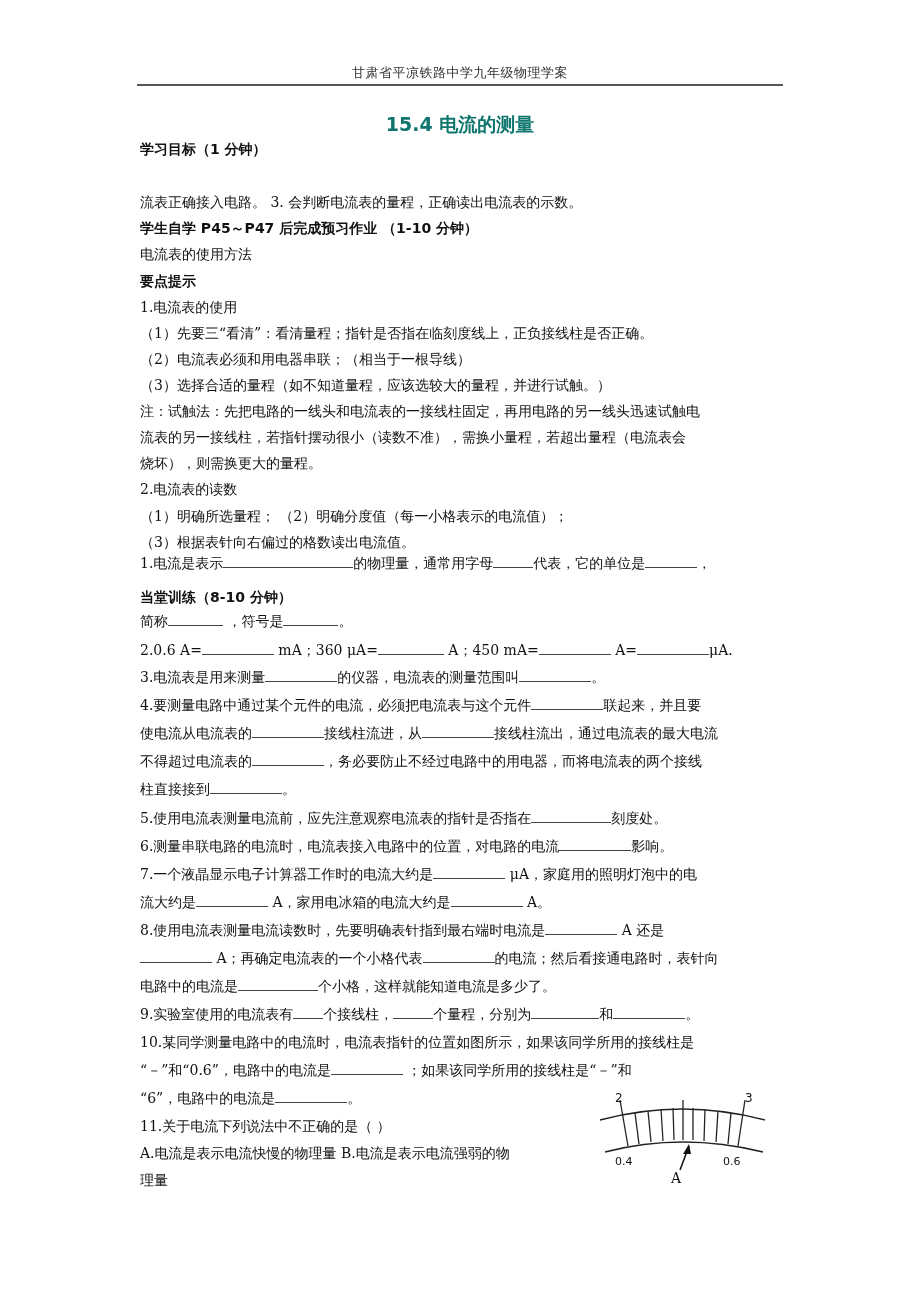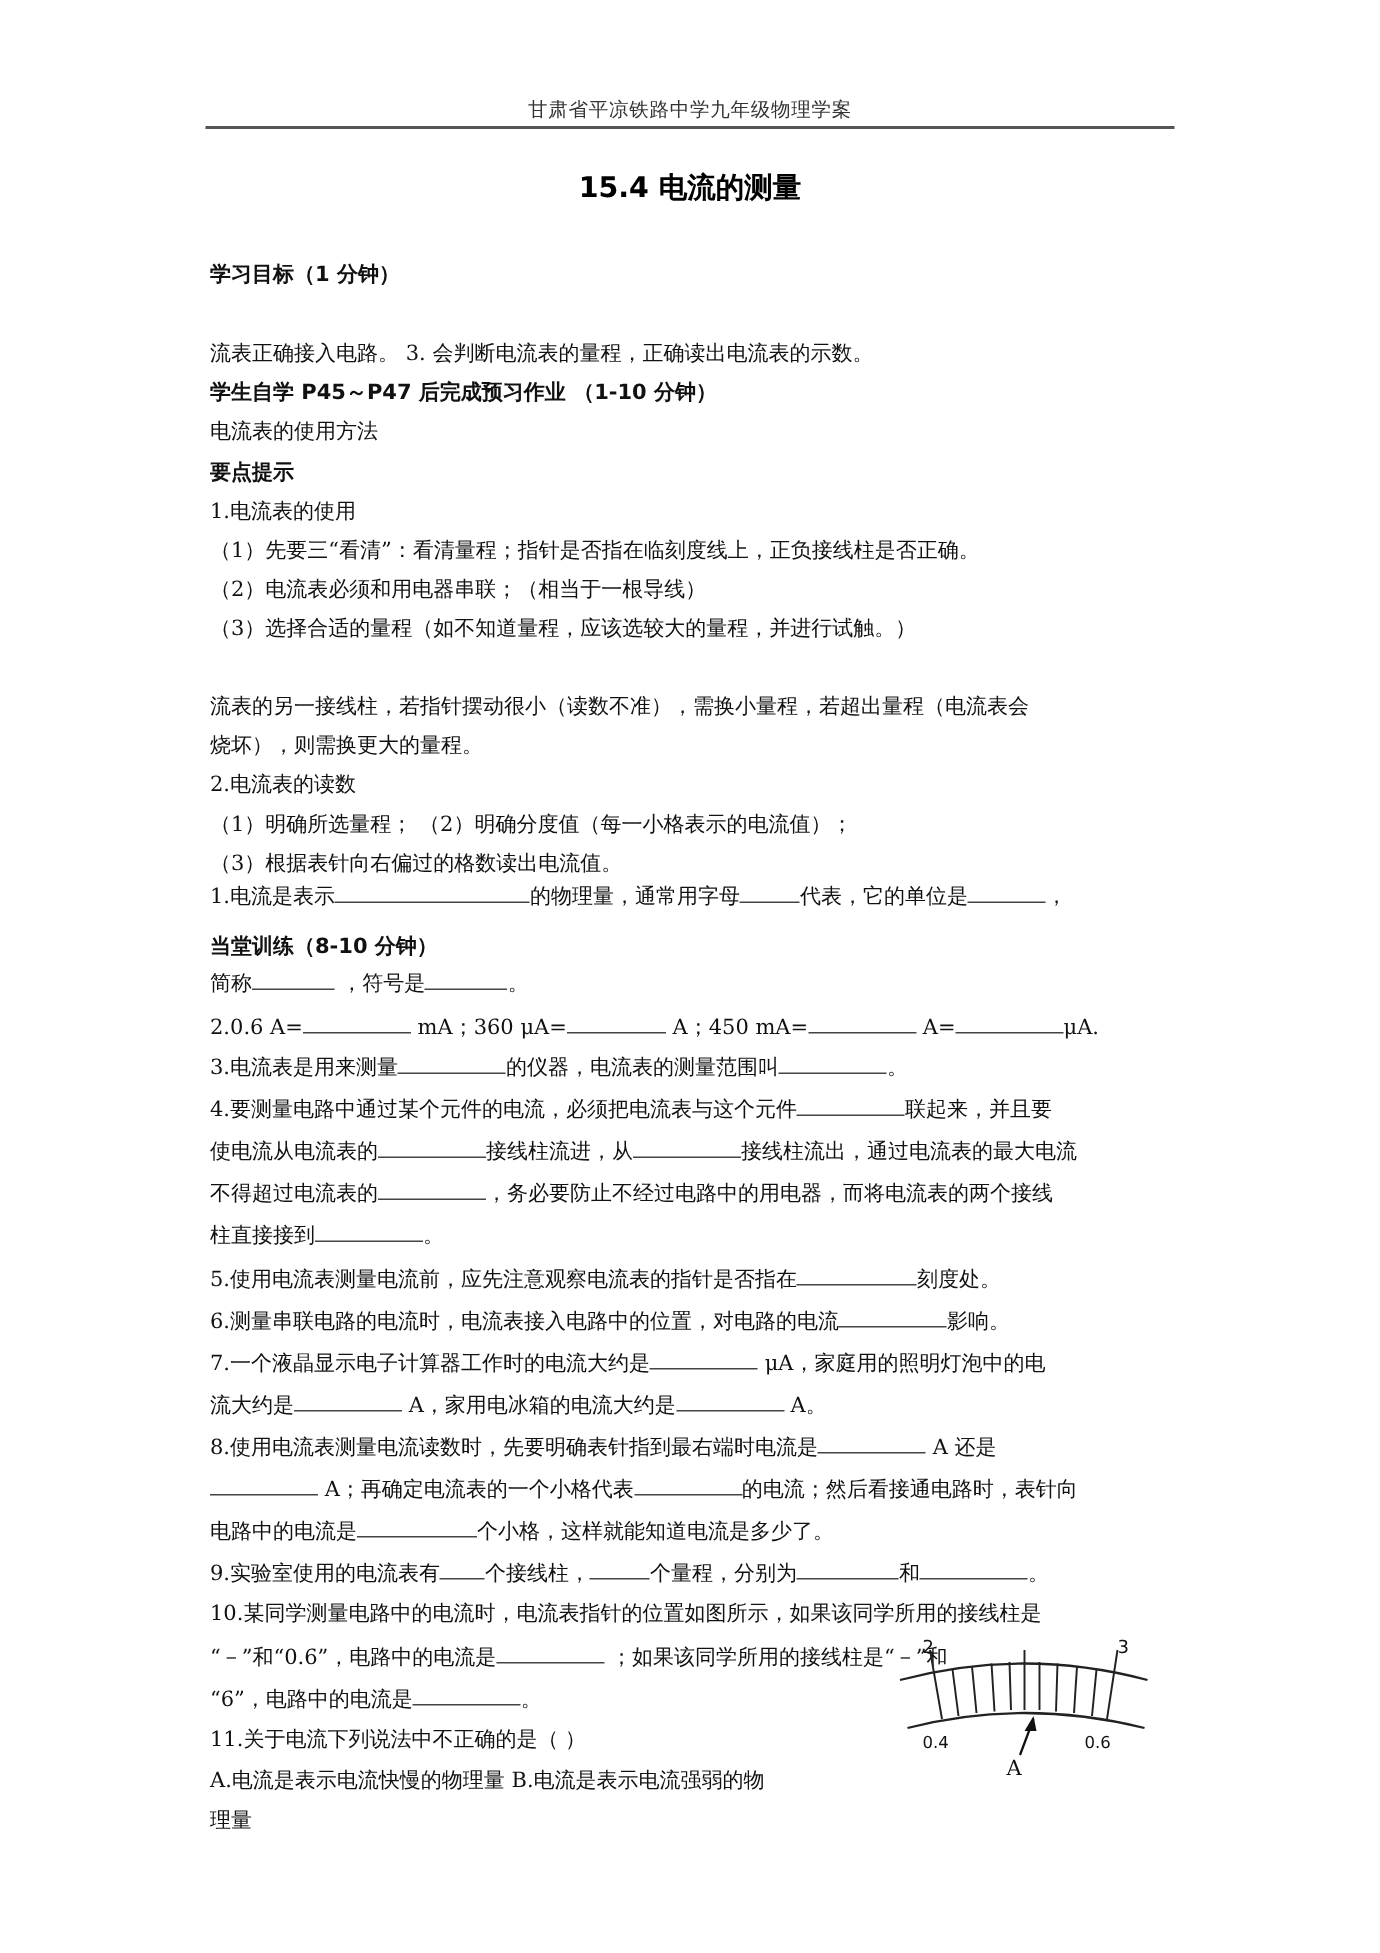--- a/index.html
+++ b/index.html
@@ -4,22 +4,22 @@
 <style>
   html, body { margin: 0; padding: 0; background: #ffffff; }
   body { width: 920px; height: 1302px; position: relative; overflow: hidden;
          font-family: "DejaVu Serif", "Liberation Serif", serif; color: #111; }
   .page { position: absolute; left: 0; top: 0; width: 920px; height: 1302px; }
   .header-text { position: absolute; left: 137px; width: 646px; top: 64px;
                  text-align: center; font-size: 13px; color: #333; letter-spacing: 0.5px; }
   .header-rule { position: absolute; left: 137px; width: 646px; top: 84px; height: 2px;
                  background: #555; }
   .title { position: absolute; left: 137px; width: 646px; top: 112px; text-align: center;
-           font-size: 19px; font-weight: bold; color: #000000; font-family: "DejaVu Sans", sans-serif; }
-  .line { position: absolute; left: 140px; font-size: 14px; white-space: nowrap; line-height: 20px; margin-top: 34px; }
+           font-size: 19px; font-weight: bold; color: #0f766e; font-family: "DejaVu Sans", sans-serif; }
+  .line { position: absolute; left: 140px; font-size: 14px; white-space: nowrap; line-height: 20px; }
   .bold { font-weight: bold; font-family: "DejaVu Sans", sans-serif; }
   .blank { display: inline-block; border-bottom: 1px solid #444; height: 14px; vertical-align: baseline; }
   .meter { position: absolute; left: 595px; top: 1090px; width: 175px; height: 95px; }
 </style>
 </head>
 <body>
 
 <div class="page">
   <div class="header-text">甘肃省平凉铁路中学九年级物理学案</div>
   <div class="header-rule"></div>
@@ -28,20 +28,21 @@
   <div class="line bold" style="top:139px">学习目标（1 分钟）</div>
   <div class="line" style="top:192px">流表正确接入电路。   3. 会判断电流表的量程，正确读出电流表的示数。</div>
 
   <div class="line bold" style="top:218px">学生自学 P45～P47 后完成预习作业 （1-10 分钟）</div>
   <div class="line" style="top:244px">电流表的使用方法</div>
   <div class="line bold" style="top:271px">要点提示</div>
   <div class="line" style="top:297px">1.电流表的使用</div>
   <div class="line" style="top:323px">（1）先要三“看清”：看清量程；指针是否指在临刻度线上，正负接线柱是否正确。</div>
   <div class="line" style="top:349px">（2）电流表必须和用电器串联；（相当于一根导线）</div>
   <div class="line" style="top:375px">（3）选择合适的量程（如不知道量程，应该选较大的量程，并进行试触。）</div>
+  <div class="line" style="top:401px">注：试触法：先把电路的一线头和电流表的一接线柱固定，再用电路的另一线头迅速试触电</div>
   <div class="line" style="top:427px">流表的另一接线柱，若指针摆动很小（读数不准），需换小量程，若超出量程（电流表会</div>
   <div class="line" style="top:453px">烧坏），则需换更大的量程。</div>
   <div class="line" style="top:479px">2.电流表的读数</div>
   <div class="line" style="top:506px">（1）明确所选量程；  （2）明确分度值（每一小格表示的电流值）；</div>
   <div class="line" style="top:532px">（3）根据表针向右偏过的格数读出电流值。</div>
 
   <div class="line bold" style="top:587px">当堂训练（8-10 分钟）</div>
 
   <div class="line" style="top:553px">
     <span>1.电流是表示</span><span class="blank" style="width:130px"></span><span>的物理量，通常用字母</span><span class="blank" style="width:40px"></span><span>代表，它的单位是</span><span class="blank" style="width:52px"></span><span>，</span>

